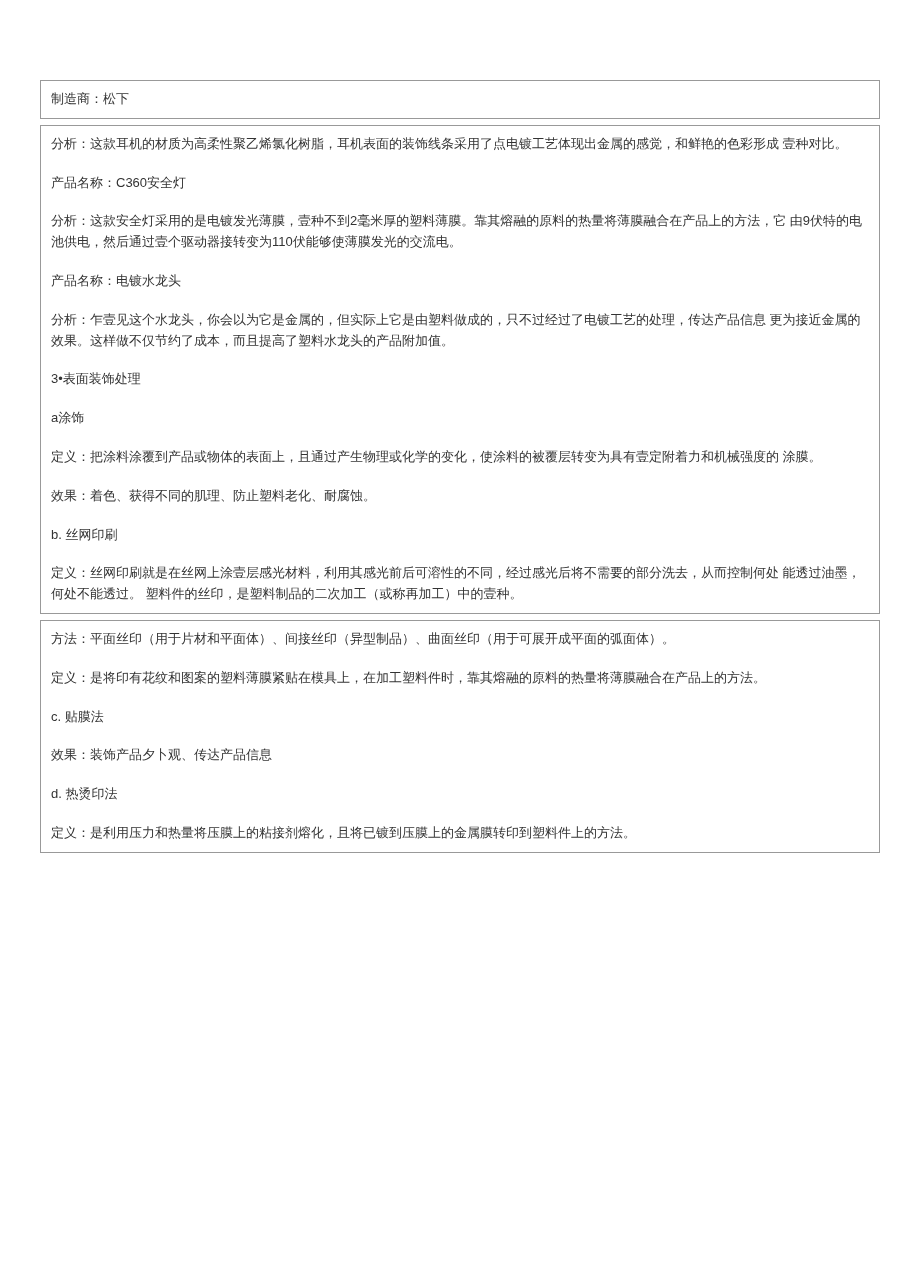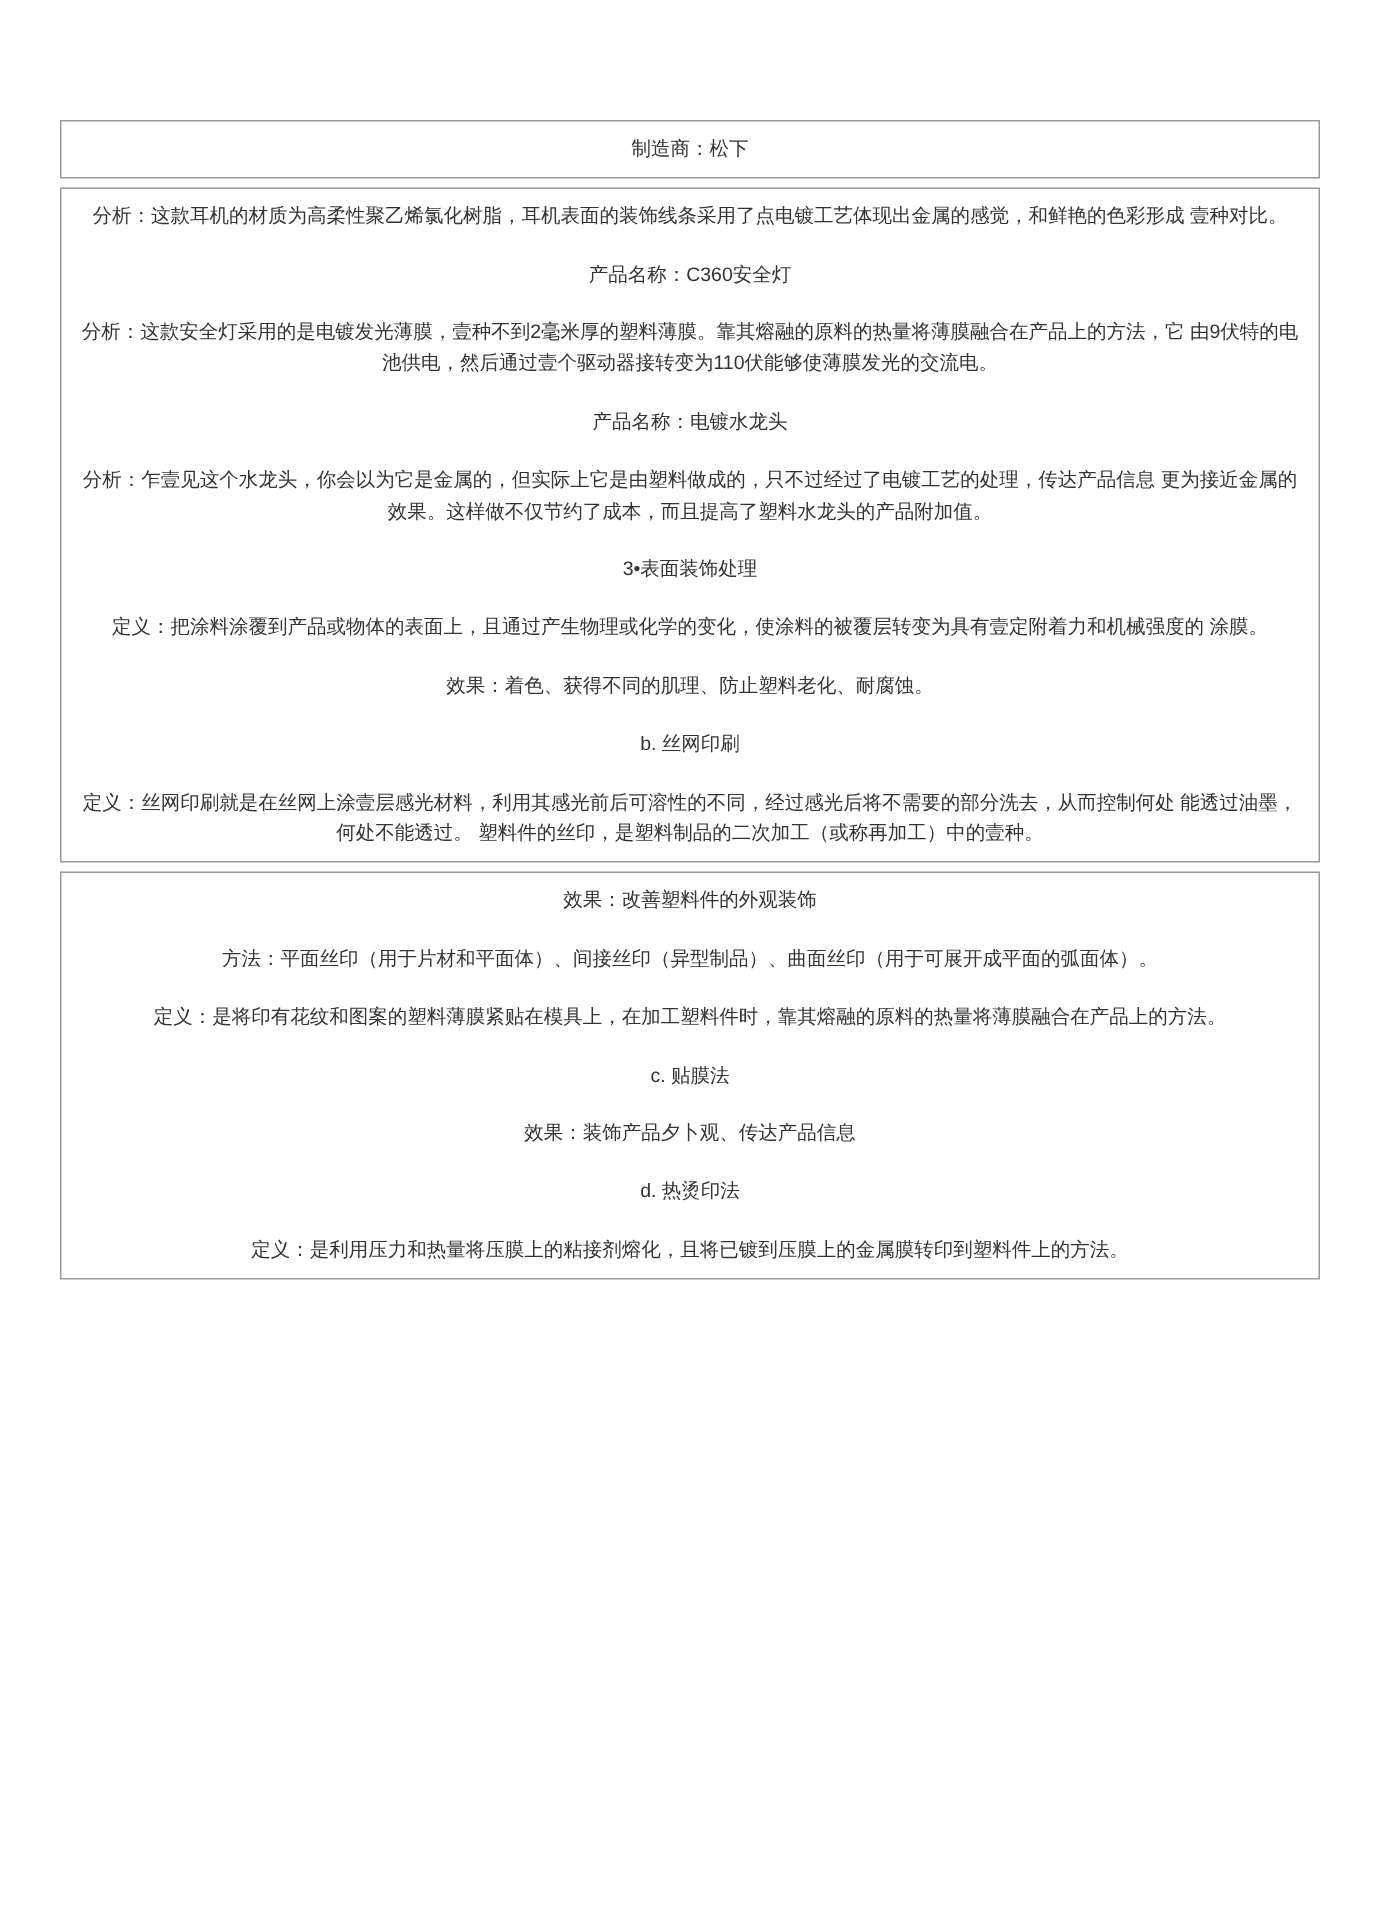--- a/index.html
+++ b/index.html
@@ -1,15 +1,15 @@
 <!DOCTYPE html>
 <html><head>
   <meta charset="utf-8">
   <style>
-    * { margin: 0; padding: 0; box-sizing: border-box; text-align: center; }
+    * { margin: 0; padding: 0; box-sizing: border-box; }
     body {
       font-family: "Microsoft YaHei", "SimSun", sans-serif;
       font-size: 13px;
       line-height: 1.6;
       color: #333;
       background: #fff;
       width: 920px;
       padding: 80px 40px 40px 40px;
     }
     .box {
@@ -31,27 +31,27 @@
   <div class="para">制造商：松下</div>
 </div>
 
 <div class="box">
   <div class="para">分析：这款耳机的材质为高柔性聚乙烯氯化树脂，耳机表面的装饰线条采用了点电镀工艺体现出金属的感觉，和鲜艳的色彩形成 壹种对比。</div>
   <div class="para">产品名称：C360安全灯</div>
   <div class="para">分析：这款安全灯采用的是电镀发光薄膜，壹种不到2毫米厚的塑料薄膜。靠其熔融的原料的热量将薄膜融合在产品上的方法，它 由9伏特的电池供电，然后通过壹个驱动器接转变为110伏能够使薄膜发光的交流电。</div>
   <div class="para">产品名称：电镀水龙头</div>
   <div class="para">分析：乍壹见这个水龙头，你会以为它是金属的，但实际上它是由塑料做成的，只不过经过了电镀工艺的处理，传达产品信息 更为接近金属的效果。这样做不仅节约了成本，而且提高了塑料水龙头的产品附加值。</div>
   <div class="para">3•表面装饰处理</div>
+  <div class="para">a涂饰</div>
   <div class="para">定义：把涂料涂覆到产品或物体的表面上，且通过产生物理或化学的变化，使涂料的被覆层转变为具有壹定附着力和机械强度的 涂膜。</div>
   <div class="para">效果：着色、获得不同的肌理、防止塑料老化、耐腐蚀。</div>
   <div class="para">b.  丝网印刷</div>
   <div class="para">定义：丝网印刷就是在丝网上涂壹层感光材料，利用其感光前后可溶性的不同，经过感光后将不需要的部分洗去，从而控制何处 能透过油墨，何处不能透过。 塑料件的丝印，是塑料制品的二次加工（或称再加工）中的壹种。</div>
 </div>
 
 <div class="box">
-  <div class="para">效果：改善塑料件的外观装饰</div>
   <div class="para">方法：平面丝印（用于片材和平面体）、间接丝印（异型制品）、曲面丝印（用于可展开成平面的弧面体）。</div>
   <div class="para">定义：是将印有花纹和图案的塑料薄膜紧贴在模具上，在加工塑料件时，靠其熔融的原料的热量将薄膜融合在产品上的方法。</div>
   <div class="para">c.  贴膜法</div>
   <div class="para">效果：装饰产品夕卜观、传达产品信息</div>
   <div class="para">d.  热烫印法</div>
   <div class="para">定义：是利用压力和热量将压膜上的粘接剂熔化，且将已镀到压膜上的金属膜转印到塑料件上的方法。</div>
 </div>
 
 </body></html>

